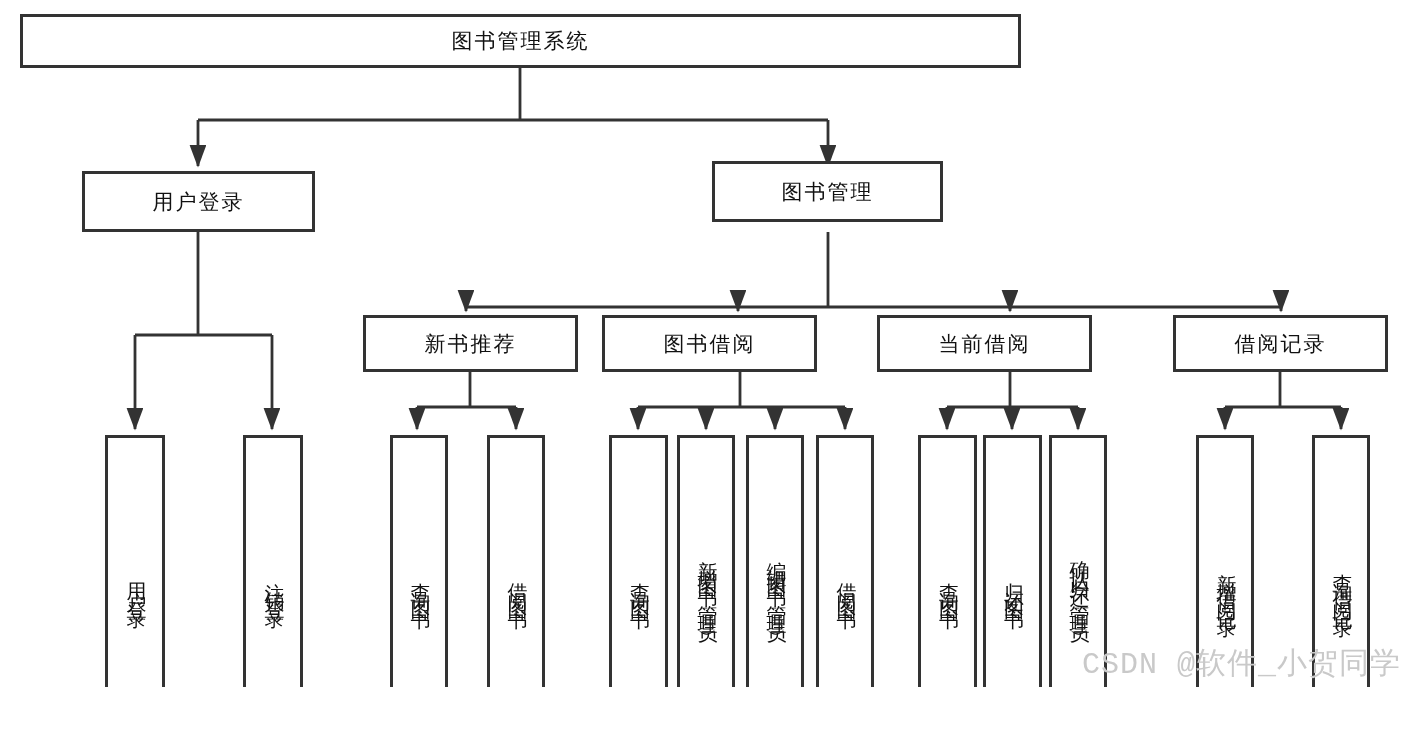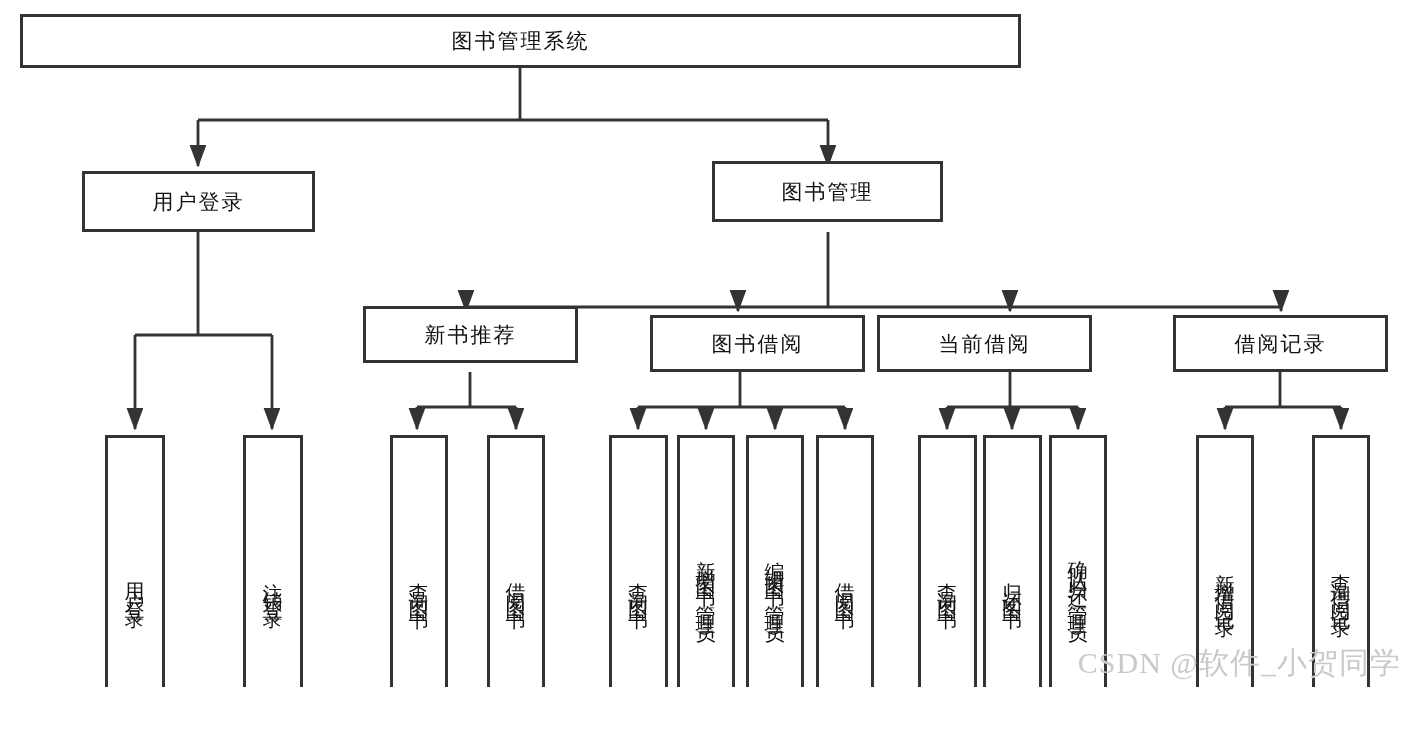--- a/index.html
+++ b/index.html
@@ -6,21 +6,21 @@
     --border:#333333;
     --text:#111111;
     --watermark:#c9c9c9;
     --background:#ffffff;
   }
   html,body{margin:0;padding:0;background:var(--background);}
   .canvas{
     position:relative;
     width:1405px;height:687px;
     background:var(--background);
-    font-family:Liberation Serif, serif;
+    font-family:Liberation Mono, monospace;
     color:var(--text);
     overflow:hidden;
   }
   svg.wires{position:absolute;left:0;top:0;width:1405px;height:747px;}
   svg.wires path{stroke:var(--border);stroke-width:2.8;fill:none;}
   svg.wires .arrowhead{fill:var(--border);stroke:none;}
   .box{
     position:absolute;
     box-sizing:border-box;
     background:var(--background);
@@ -94,22 +94,22 @@
       <path d="M1225 407 V429" marker-end="url(#arrow)"></path>
       <path d="M1341 407 V429" marker-end="url(#arrow)"></path>
     </g>
   </svg>
 
   <div class="box h" style="left:20px;top:14px;width:1001px;height:54px">图书管理系统</div>
 
   <div class="box h" style="left:82px;top:171px;width:233px;height:61px">用户登录</div>
   <div class="box h" style="left:712px;top:161px;width:231px;height:61px">图书管理</div>
 
-  <div class="box h" style="left:363px;top:306px;width:215px;height:57px">新书推荐</div>
-  <div class="box h" style="left:650px;top:315px;width:215px;height:57px">图书借阅</div>
+  <div class="box h" style="left:363px;top:315px;width:215px;height:57px">新书推荐</div>
+  <div class="box h" style="left:602px;top:315px;width:215px;height:57px">图书借阅</div>
   <div class="box h" style="left:877px;top:315px;width:215px;height:57px">当前借阅</div>
   <div class="box h" style="left:1173px;top:315px;width:215px;height:57px">借阅记录</div>
 
   <div class="box v" style="left:105px;top:435px;width:60px;height:300px">用户登录</div>
   <div class="box v" style="left:243px;top:435px;width:60px;height:300px">注销登录</div>
 
   <div class="box v" style="left:390px;top:435px;width:58px;height:300px">查询图书</div>
   <div class="box v" style="left:487px;top:435px;width:58px;height:300px">借阅图书</div>
 
   <div class="box v" style="left:609px;top:435px;width:59px;height:300px">查询图书</div>

